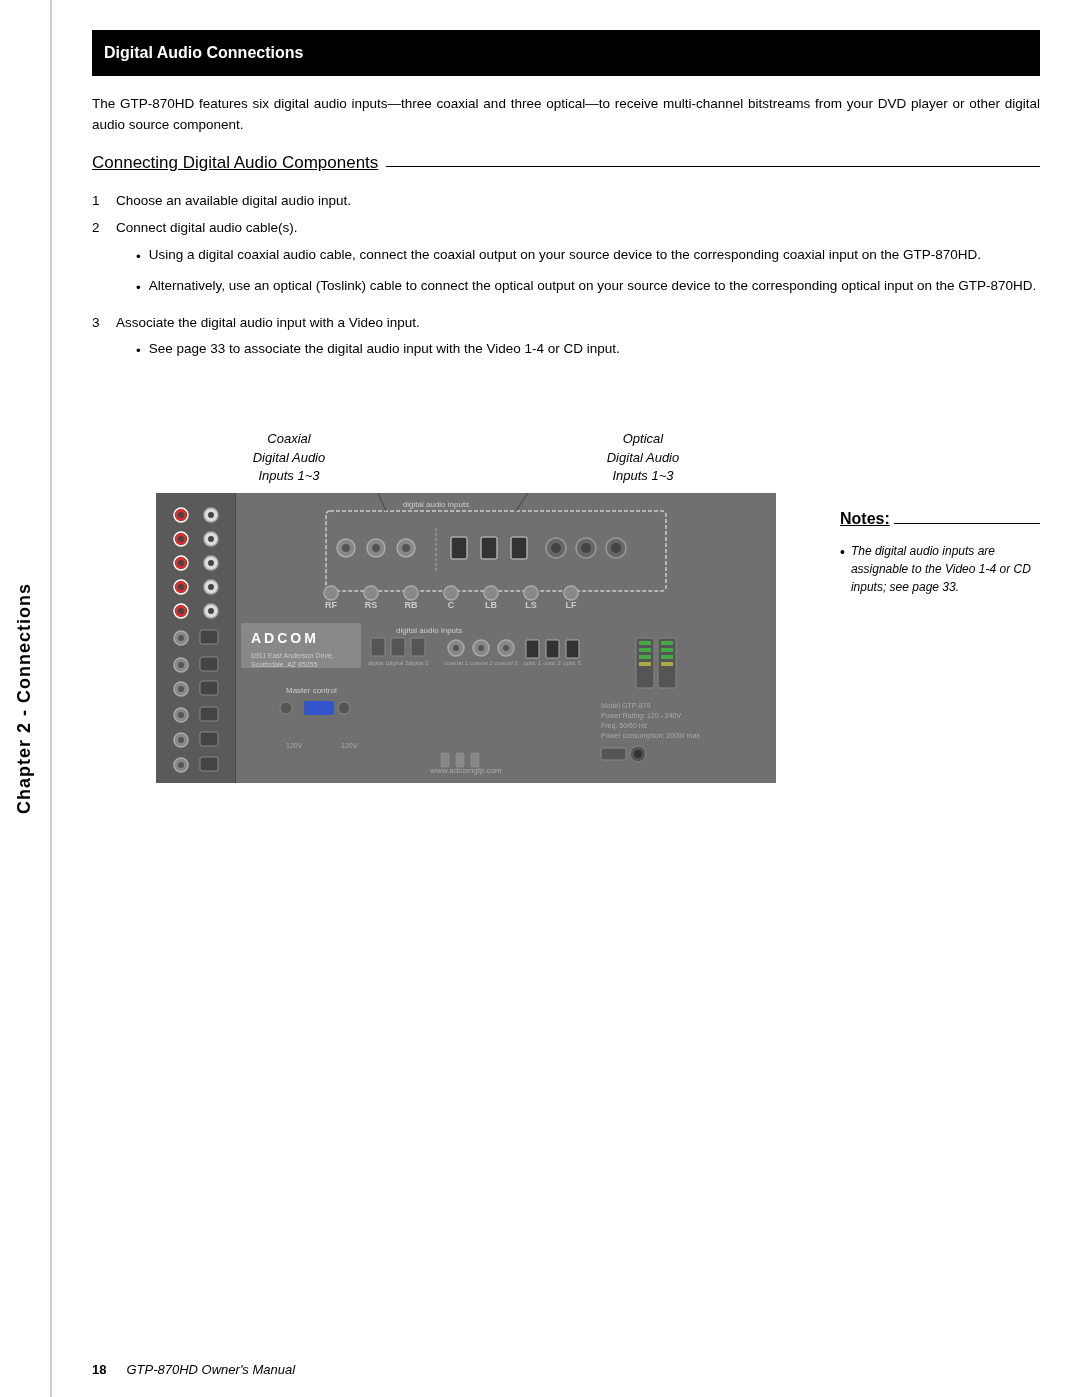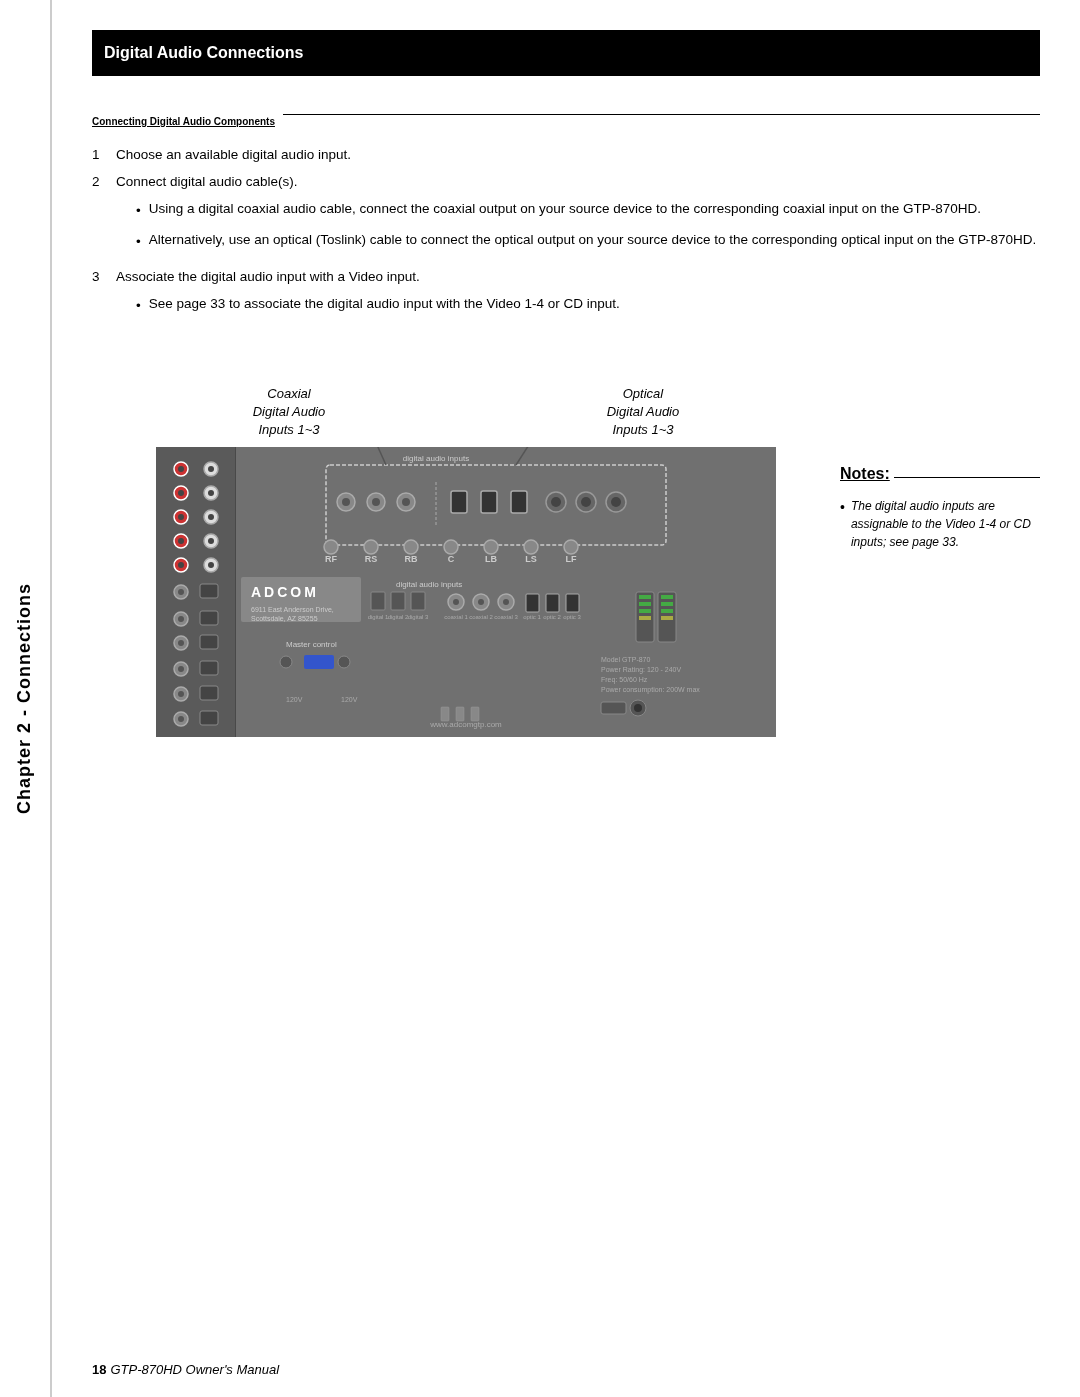--- a/index.html
+++ b/index.html
@@ -57,25 +57,25 @@
     
     .body-text {
       font-size: 13.5px;
       line-height: 1.55;
       text-align: justify;
       margin-bottom: 16px;
     }
 
     
     .subsection-heading {
-      font-size: 10px;
-      font-weight: bold;
+      font-size: 17px;
+      font-weight: normal;
       text-decoration: underline;
       margin-bottom: 8px;
-      margin-top: 22px;
+      margin-top: 1px;
     }
 
     
     .steps-list {
       list-style: none;
       padding-left: 0;
       margin-bottom: 10px;
     }
 
     .steps-list > li {
@@ -170,21 +170,21 @@
     }
 
     
     .footer {
       position: absolute;
       bottom: 20px;
       left: 40px;
       right: 27px;
       display: flex;
       align-items: center;
-      gap: 4px;
+      gap: 20px;
     }
 
     .page-number {
       font-size: 13px;
       font-weight: bold;
     }
 
     .footer-title {
       font-size: 13px;
       font-style: italic;
@@ -232,20 +232,21 @@
 </div>
 
 <div class="main-content">
 
   
   <div class="section-header">
     <span>Digital Audio Connections</span>
   </div>
 
   
+  <p class="body-text">The GTP-870HD features six digital audio inputs—three coaxial and three optical—to receive multi-channel bitstreams from your DVD player or other digital audio source component.</p>
 
   
   <div class="subsection-line">
     <span class="subsection-heading">Connecting Digital Audio Components</span>
     <div class="subsection-line-bar"></div>
   </div>
 
   
   <ol class="steps-list">
 

